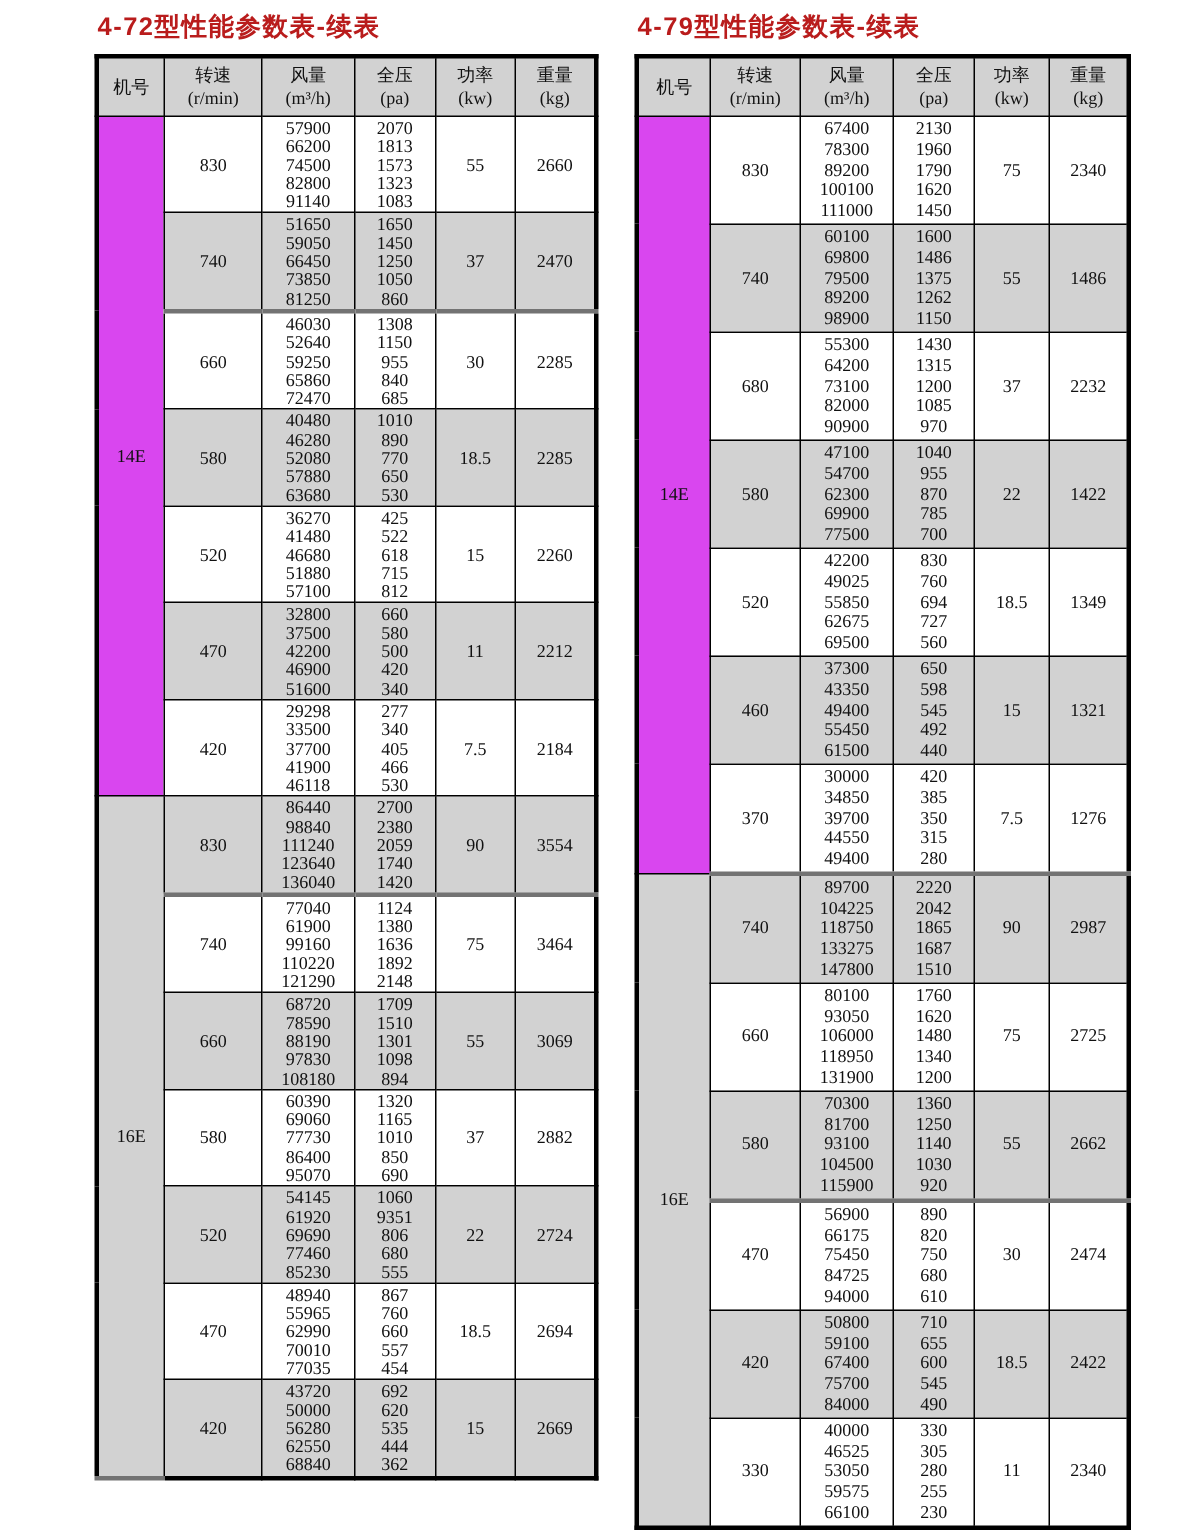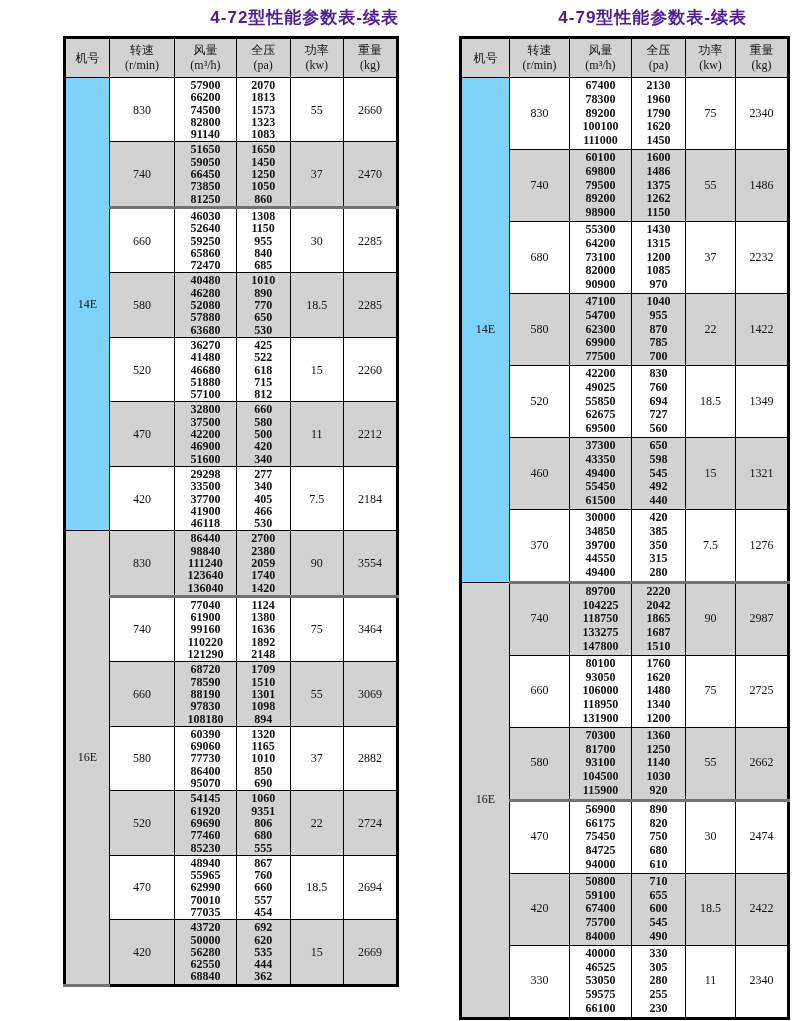--- a/index.html
+++ b/index.html
@@ -8,31 +8,30 @@
     width: 800px; height: 1021px;
     font-family: "Liberation Serif", serif;
     color: #111111;
     position: relative;
     overflow: hidden;
   }
   .page { position: relative; width: 800px; height: 1021px; }
 
   .tblwrap { position: absolute; top: 4px; }
   .tblwrap.left  { left: 63px;  width: 336px; }
-  .tblwrap.right { left: 419px; width: 328px; padding-left: 40px; }
+  .tblwrap.right { left: 383px; width: 328px; padding-left: 40px; }
 
   h2.tbl-title {
     font-family: "Liberation Sans", sans-serif;
     font-weight: bold;
     font-size: 17px;
     letter-spacing: 1px;
-    color: #4c1d95;
+    color: #b91c1c;
     margin: 2px 0 7px 2px;
     white-space: nowrap;
-    text-align: right;
   }
 
   table.perf {
     border-collapse: collapse;
     border: 3px solid #000000;
     width: 100%;
     table-layout: fixed;
   }
   table.perf th, table.perf td {
     border: 1px solid #000000;
@@ -43,26 +42,26 @@
   }
   table.perf th {
     background: #d2d2d2;
     font-weight: normal;
     white-space: pre-line;
     line-height: 15px;
     padding: 4px 0;
     font-family: "Liberation Serif", serif;
   }
   table.perf td { padding: 1px 0; background: #ffffff; }
-  table.perf td.multi { white-space: pre-line; font-weight: bold; }
+  table.perf td.multi { white-space: pre-line; }
 
   .tbl-left  td { line-height: 12.3px; }
   .tbl-right td { line-height: 13.8px; }
 
-  table.perf td.machine { background: #7dd3fc; }
+  table.perf td.machine { background: #d946ef; }
   table.perf tr.shaded td { background: #d2d2d2; }
   table.perf tr.thick-after td { border-bottom: 3px solid #737373; }
 </style>
 </head>
 <body>
 
 <div class="page">
 
   <section class="tblwrap left">
     <h2 class="tbl-title">4-72型性能参数表-续表</h2>

